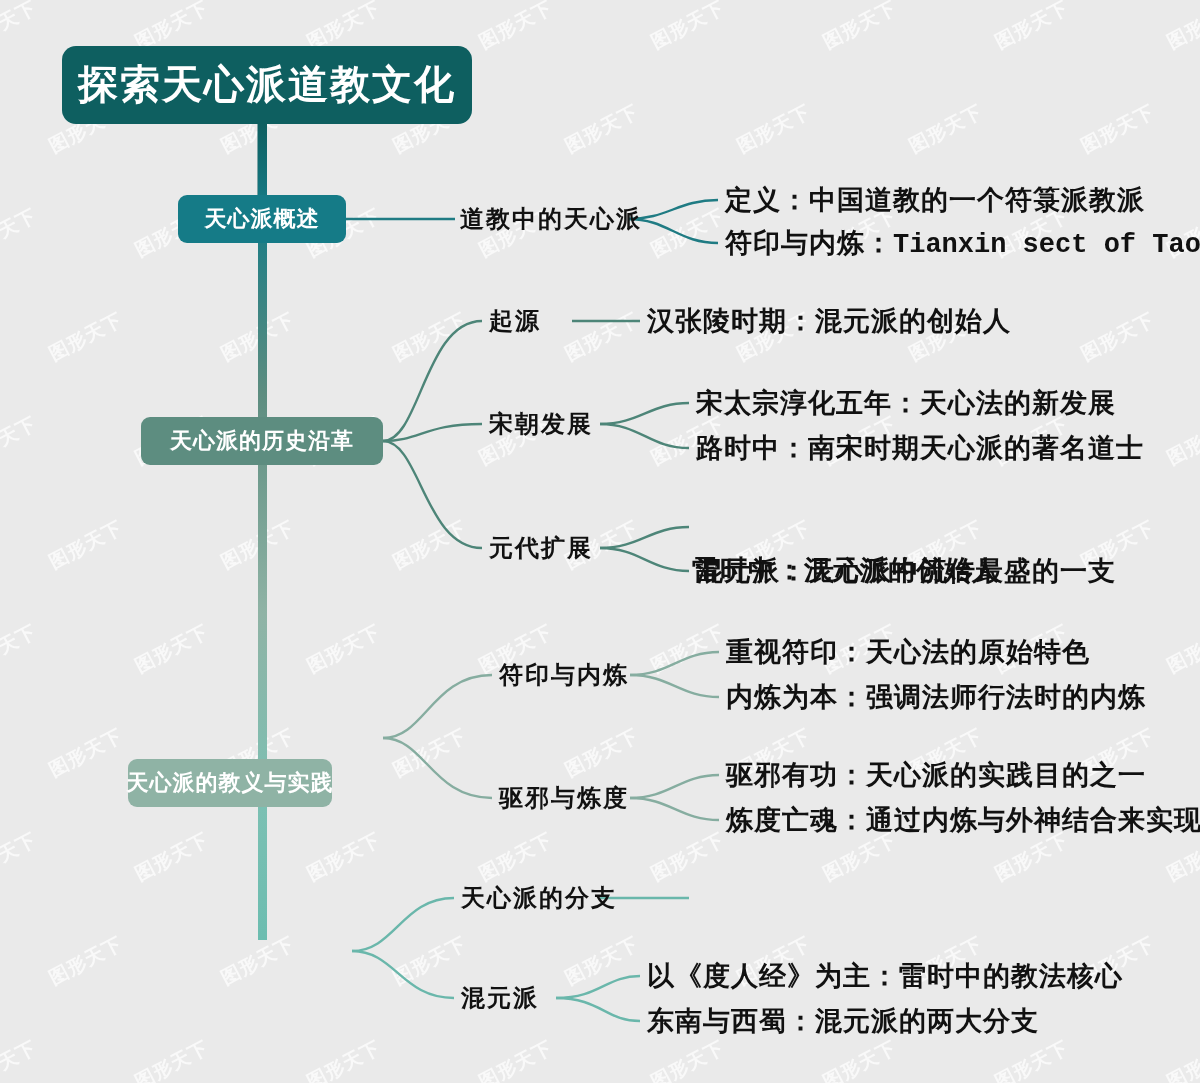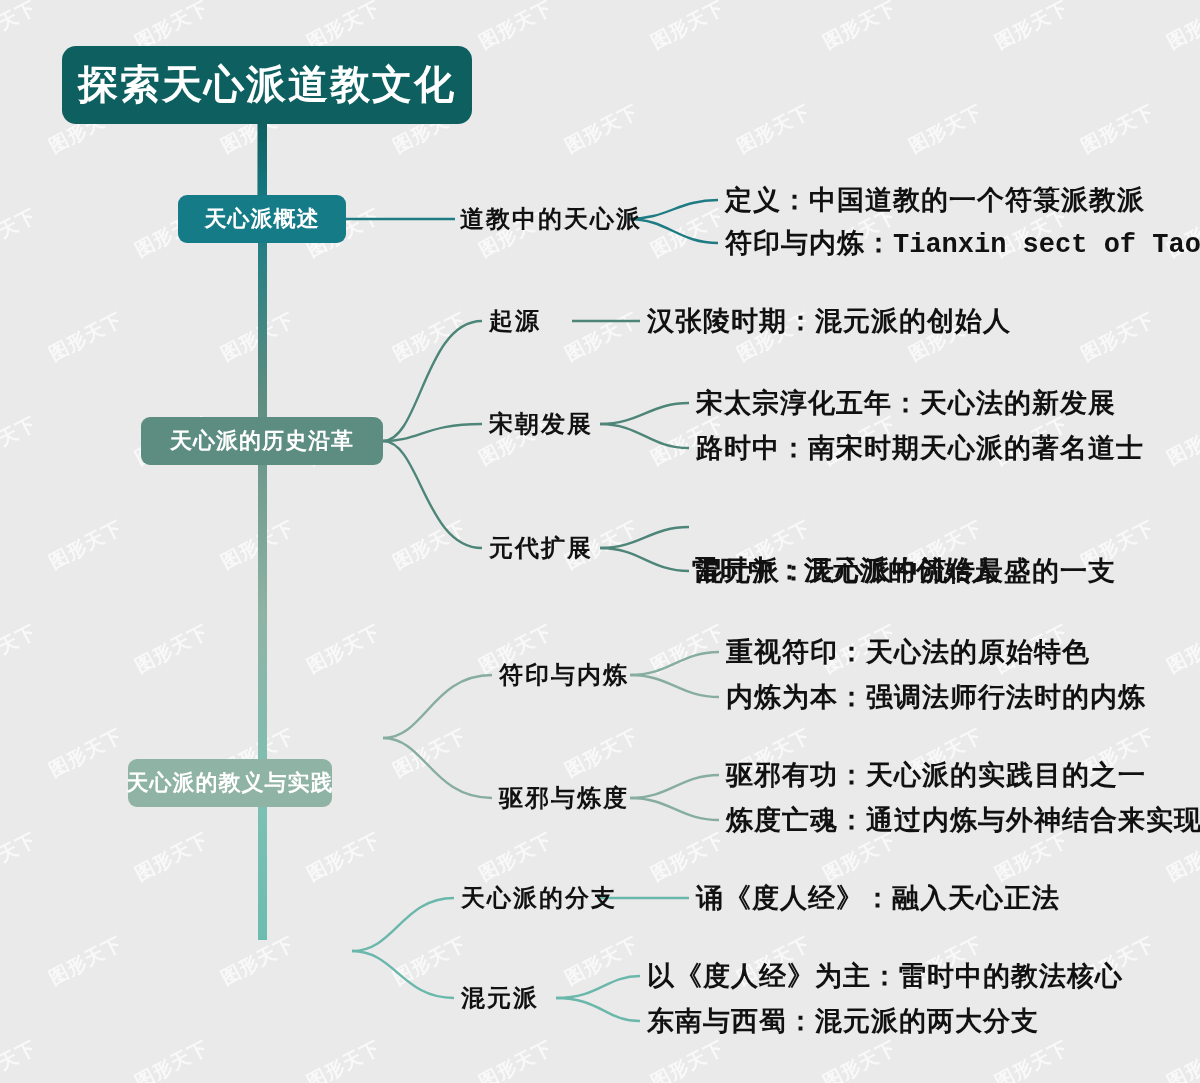--- a/index.html
+++ b/index.html
@@ -319,19 +319,18 @@
   <div class="lbl leaf-lbl" style="left:696px; top:571px;">混元派：天心派中流传最盛的一支</div>
 
   <div class="lbl leaf-lbl" style="left:726px; top:652px;">重视符印：天心法的原始特色</div>
 
   <div class="lbl leaf-lbl" style="left:726px; top:697px;">内炼为本：强调法师行法时的内炼</div>
 
   <div class="lbl leaf-lbl" style="left:726px; top:775px;">驱邪有功：天心派的实践目的之一</div>
 
   <div class="lbl leaf-lbl" style="left:726px; top:820px;">炼度亡魂：通过内炼与外神结合来实现</div>
 
-  <div class="lbl leaf-lbl" style="left:696px; top:898px;">诵《度人经》：融入天心正法</div>
 
   <div class="lbl leaf-lbl" style="left:647px; top:976px;">以《度人经》为主：雷时中的教法核心</div>
 
   <div class="lbl leaf-lbl" style="left:647px; top:1021px;">东南与西蜀：混元派的两大分支</div>
 
 </div>
 
 </body></html>

